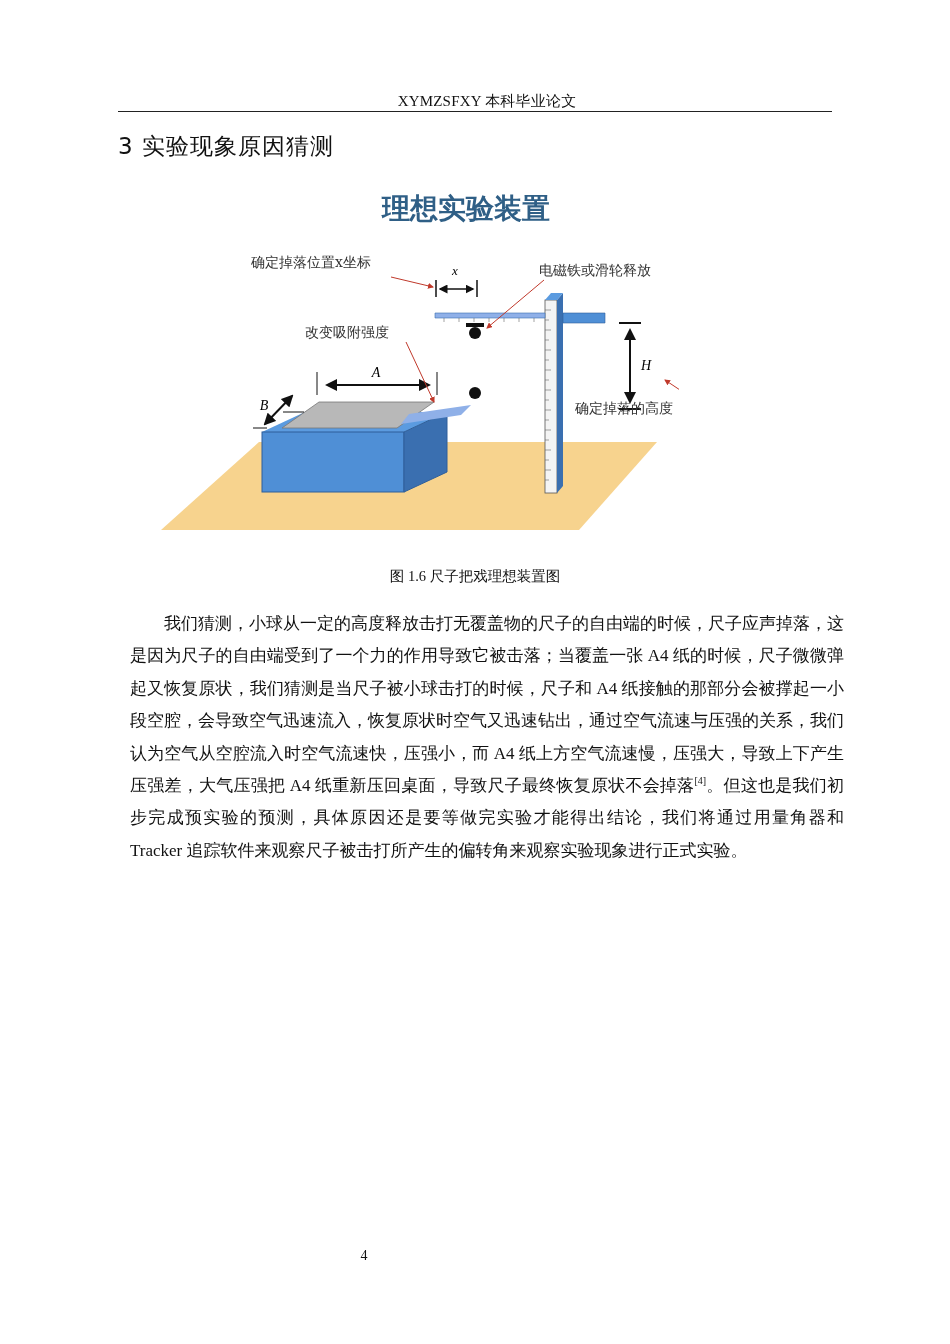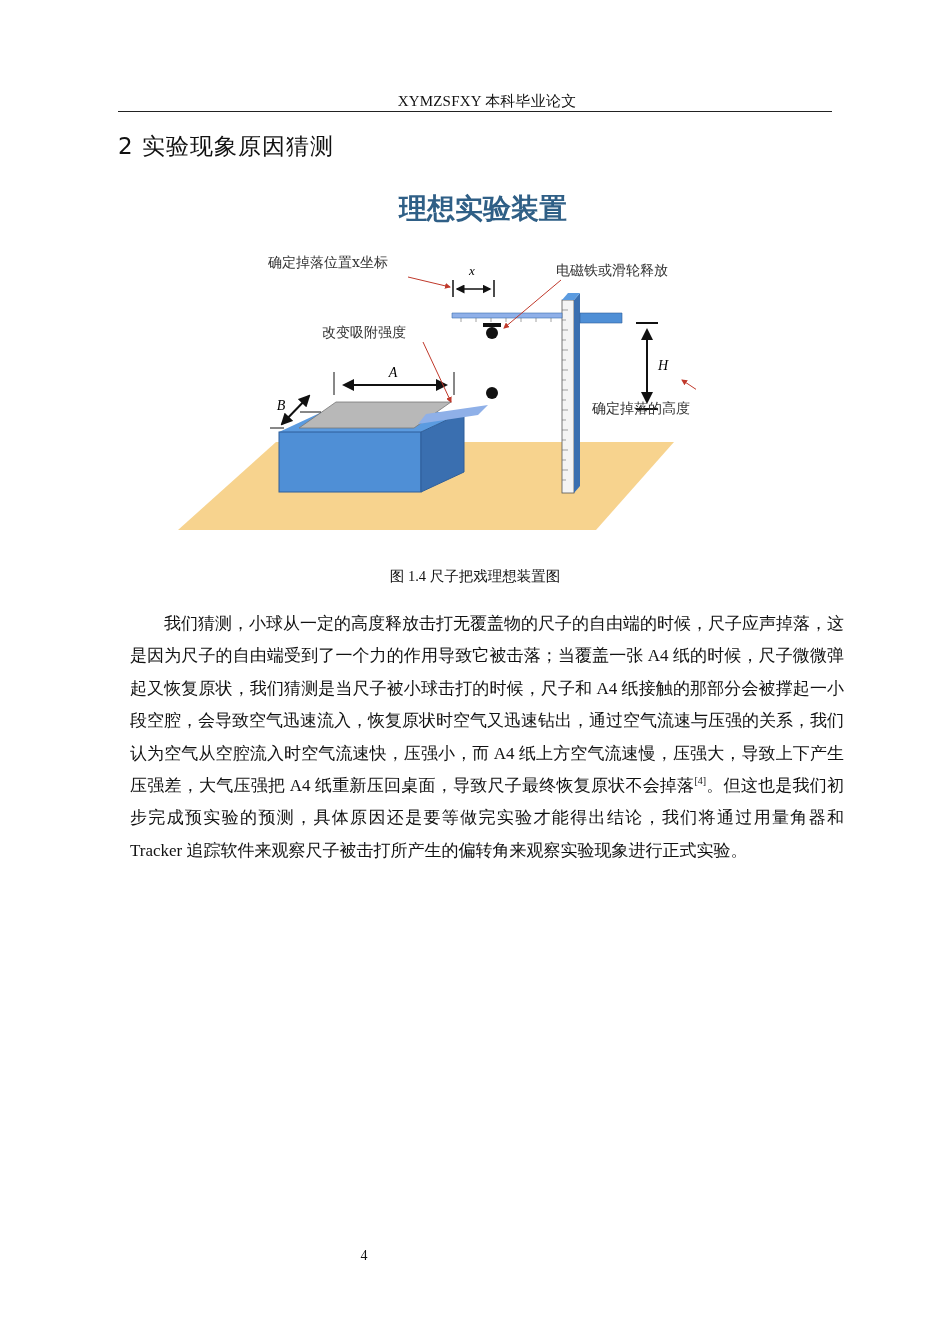--- a/index.html
+++ b/index.html
@@ -4,35 +4,35 @@
 <style>
   html, body { margin:0; padding:0; background:#ffffff; }
   body { width:950px; height:1344px; position:relative; overflow:hidden;
          font-family:"Liberation Serif","DejaVu Serif",serif; color:#111; }
   .header-title { position:absolute; top:92px; left:12px; width:950px; text-align:center;
          font-size:15px; letter-spacing:0.2px; }
   .header-rule { position:absolute; top:111px; left:118px; width:714px; height:0;
          border-top:1.3px solid #222; }
   .section-heading { position:absolute; top:131px; left:118px; font-size:23px;
          font-family:"DejaVu Sans","Liberation Sans",sans-serif; font-weight:normal; letter-spacing:1px; }
-  .figure { position:absolute; top:180px; left:176px; width:520px; height:360px; }
+  .figure { position:absolute; top:180px; left:159px; width:520px; height:360px; }
   .figure svg { display:block; }
   .figure-caption { position:absolute; top:567px; left:0; width:950px; text-align:center; font-size:14.5px; }
   .body-text { position:absolute; top:596px; left:118px; width:714px; font-size:17px;
          line-height:32.4px; text-align:justify; text-indent:34px; margin:12px; }
   .body-text sup { font-size:10px; vertical-align:7px; line-height:0; }
   .page-number { position:absolute; top:1248px; left:0; width:728px; text-align:center; font-size:14px; }
 </style>
 </head>
 <body>
 
 <div class="header-title">XYMZSFXY 本科毕业论文</div>
 <div class="header-rule"></div>
 
-<h2 class="section-heading" style="margin:0;">2  实验现象原因猜测</h2>
+<h2 class="section-heading" style="margin:0;">3  实验现象原因猜测</h2>
 
 <div class="figure">
   <svg width="520" height="360" viewBox="0 0 520 360" xmlns="http://www.w3.org/2000/svg">
     <defs>
       <marker id="redhead" markerWidth="6" markerHeight="6" refX="5" refY="3" orient="auto">
         <path d="M0,0 L6,3 L0,6 z" fill="#c0392b"></path>
       </marker>
       <marker id="blkhead" markerWidth="6" markerHeight="6" refX="5" refY="3" orient="auto">
         <path d="M0,0 L6,3 L0,6 z" fill="#111"></path>
       </marker>
@@ -121,17 +121,17 @@
     <line x1="385" y1="100" x2="328" y2="148" stroke="#c0392b" stroke-width="1" marker-end="url(#redhead)"></line>
 
     <text x="146" y="157" font-size="14" fill="#333" font-family="'DejaVu Serif', serif">改变吸附强度</text>
     <line x1="247" y1="162" x2="275" y2="222" stroke="#c0392b" stroke-width="1" marker-end="url(#redhead)"></line>
 
     <text x="544" y="233" font-size="14" fill="#333" font-family="'DejaVu Serif', serif" text-anchor="end" transform="translate(-30,0)">确定掉落的高度</text>
     <line x1="530" y1="216" x2="506" y2="200" stroke="#c0392b" stroke-width="1" marker-end="url(#redhead)"></line>
   </svg>
 </div>
 
-<div class="figure-caption">图 1.4  尺子把戏理想装置图</div>
+<div class="figure-caption">图 1.6  尺子把戏理想装置图</div>
 
 <p class="body-text"><span>我们猜测，小球从一定的高度释放击打无覆盖物的尺子的自由端的时候，尺子应声掉落，这是因为尺子的自由端受到了一个力的作用导致它被击落；当覆盖一张 A4 纸的时候，尺子微微弹起又恢复原状，我们猜测是当尺子被小球击打的时候，尺子和 A4 纸接触的那部分会被撑起一小段空腔，会导致空气迅速流入，恢复原状时空气又迅速钻出，通过空气流速与压强的关系，我们认为空气从空腔流入时空气流速快，压强小，而 A4 纸上方空气流速慢，压强大，导致上下产生压强差，大气压强把 A4 纸重新压回桌面，导致尺子最终恢复原状不会掉落</span><sup>[4]</sup><span>。但这也是我们初步完成预实验的预测，具体原因还是要等做完实验才能得出结论，我们将通过用量角器和 Tracker 追踪软件来观察尺子被击打所产生的偏转角来观察实验现象进行正式实验。</span></p>
 
 <div class="page-number">4</div>
 
 </body></html>

